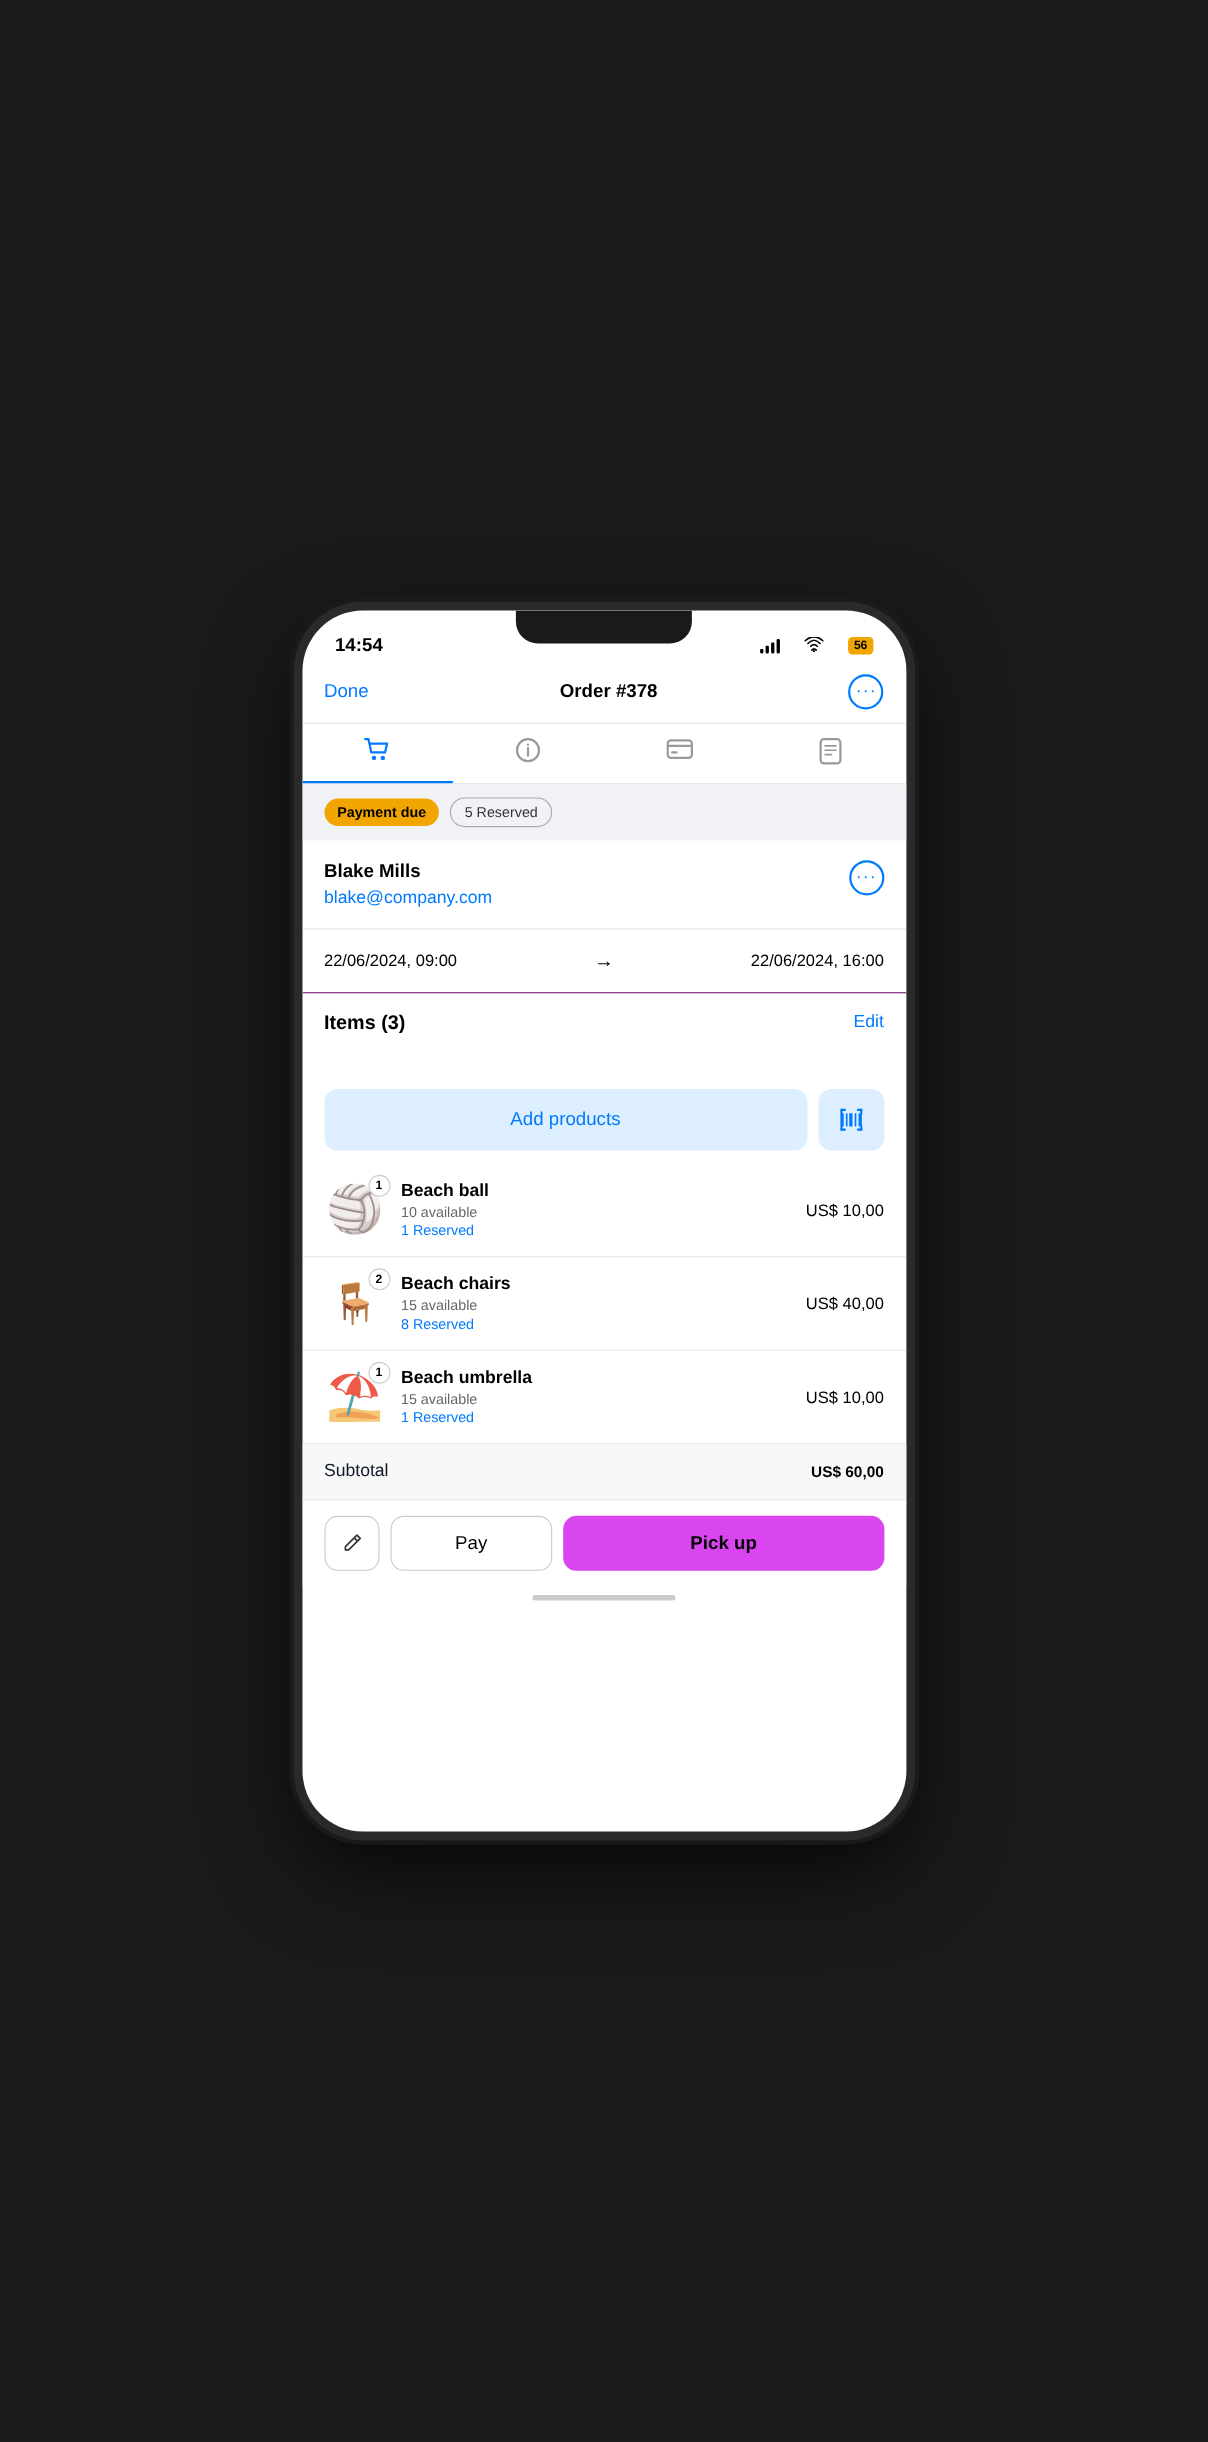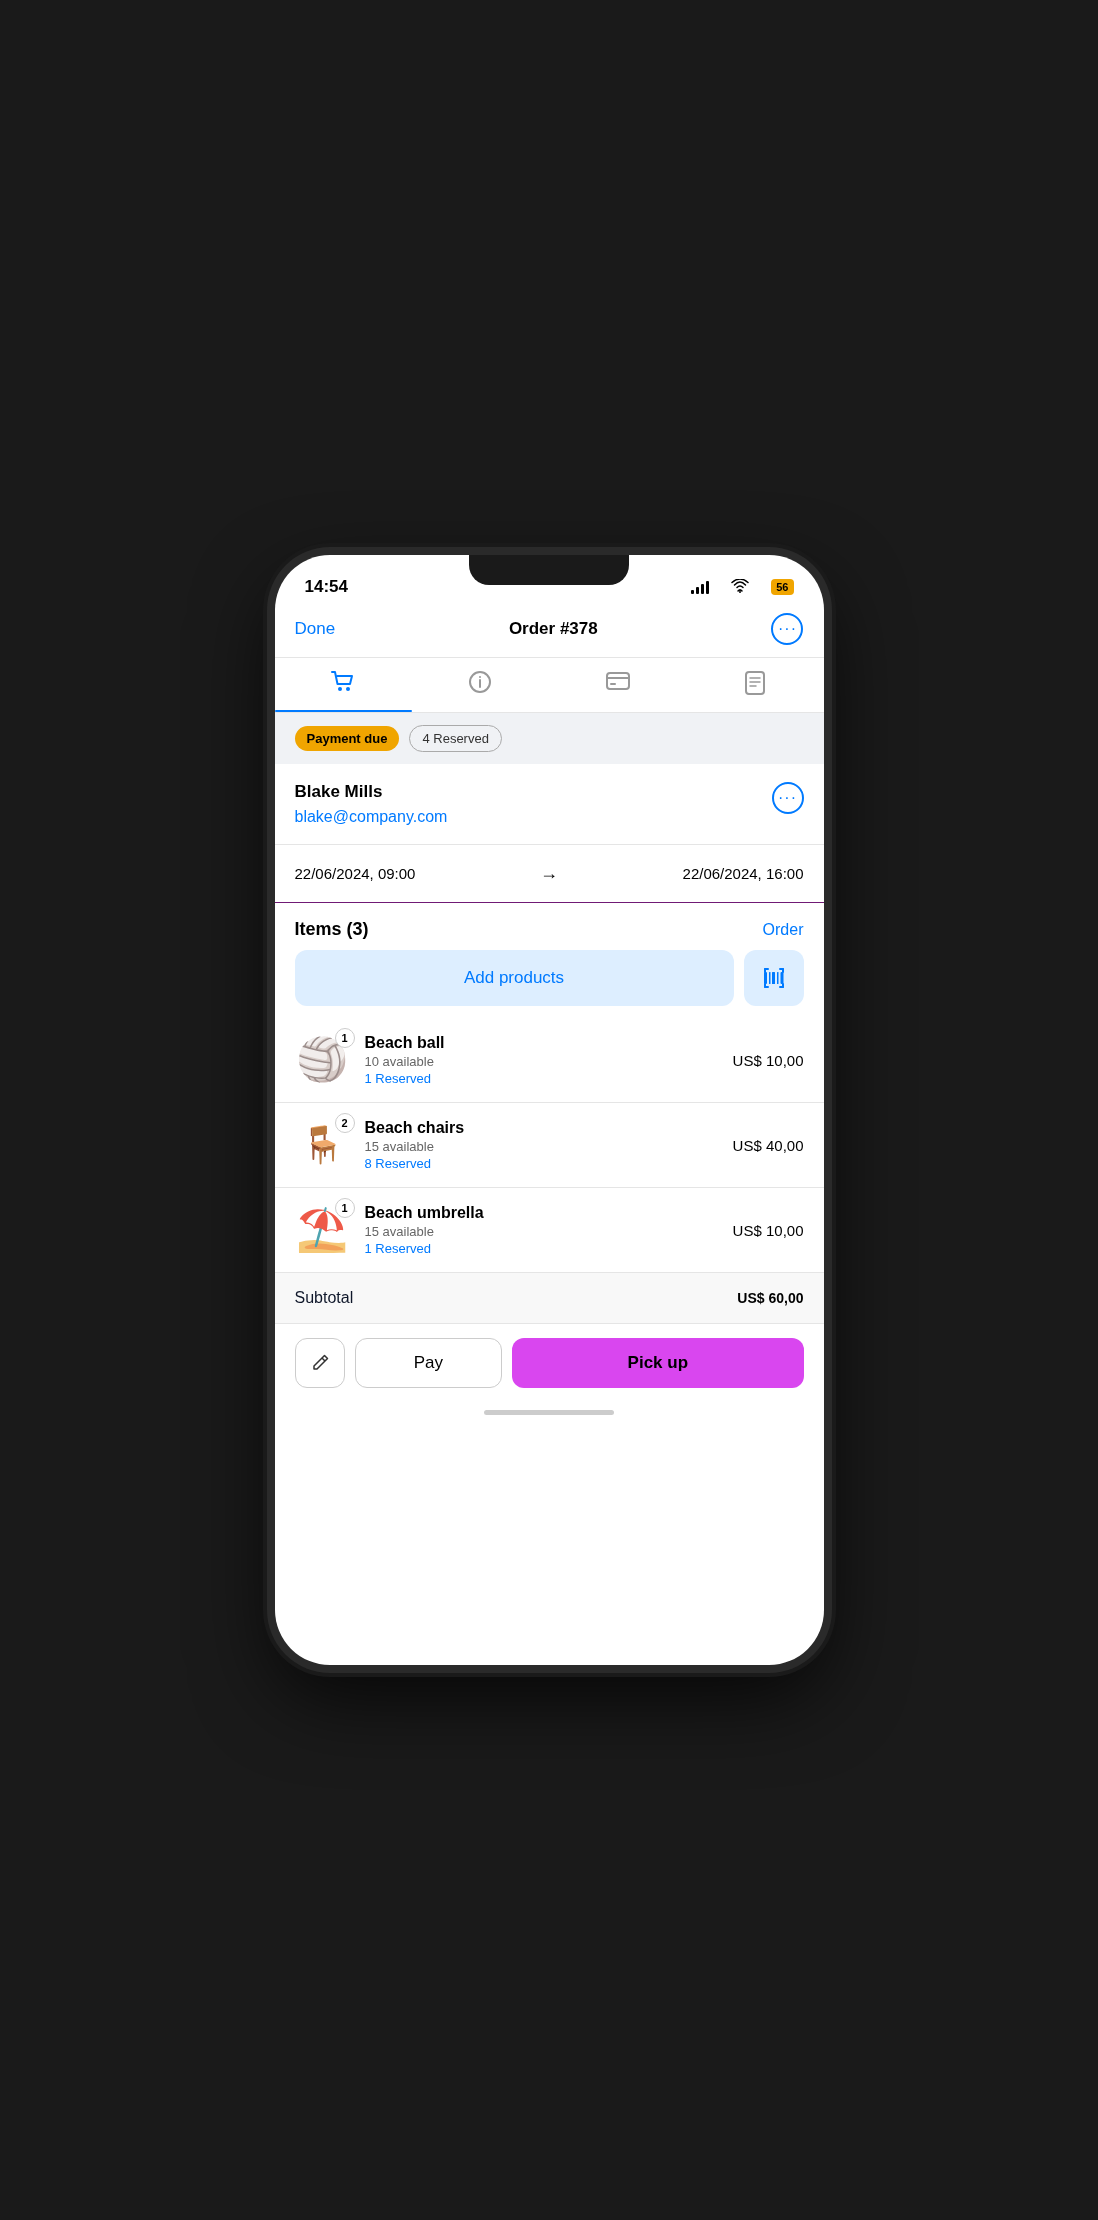--- a/index.html
+++ b/index.html
@@ -204,20 +204,21 @@
       color: #000;
     }
     .items-edit {
       font-size: 16px;
       color: #007AFF;
     }
     .add-products-row {
       padding: 0 20px 12px;
       display: flex;
       gap: 10px;
+      margin-top: 40px;
     }
     .add-products-btn {
       flex: 1;
       background: #ddeeff;
       border: none;
       border-radius: 12px;
       padding: 16px;
       color: #007AFF;
       font-size: 17px;
       font-weight: 500;
@@ -440,21 +441,21 @@
           <line x1="6" y1="8" x2="16" y2="8" stroke="#999" stroke-width="1.5" stroke-linecap="round"></line>
           <line x1="6" y1="12" x2="16" y2="12" stroke="#999" stroke-width="1.5" stroke-linecap="round"></line>
           <line x1="6" y1="16" x2="12" y2="16" stroke="#999" stroke-width="1.5" stroke-linecap="round"></line>
         </svg>
       </span>
     </div>
   </div>
 
   <div class="status-badges">
     <span class="badge-payment">Payment due</span>
-    <span class="badge-reserved">4 Reserved</span>
+    <span class="badge-reserved">5 Reserved</span>
   </div>
 
   <div class="customer-section">
     <div>
       <div class="customer-name">Blake Mills</div>
       <div class="customer-email">blake@company.com</div>
     </div>
     <div class="nav-more">
       <span>···</span>
     </div>
@@ -463,21 +464,21 @@
   <div class="date-section">
     <span class="date-text">22/06/2024, 09:00</span>
     <span class="date-arrow">→</span>
     <span class="date-text">22/06/2024, 16:00</span>
   </div>
 
   <div class="items-header">
     <span class="items-title">
       <span>Items</span>&nbsp;<span>(3)</span>
     </span>
-    <span class="items-edit">Order</span>
+    <span class="items-edit">Edit</span>
   </div>
 
   <div class="add-products-row">
     <button class="add-products-btn">Add products</button>
     <button class="scan-btn">
       <svg class="scan-icon-svg" viewBox="0 0 24 24" fill="none" xmlns="http://www.w3.org/2000/svg">
         <rect x="2" y="6" width="3" height="12" rx="1" fill="#007AFF"></rect>
         <rect x="7" y="6" width="1.5" height="12" rx="0.5" fill="#007AFF"></rect>
         <rect x="10" y="6" width="3" height="12" rx="0.5" fill="#007AFF"></rect>
         <rect x="15" y="6" width="1.5" height="12" rx="0.5" fill="#007AFF"></rect>

